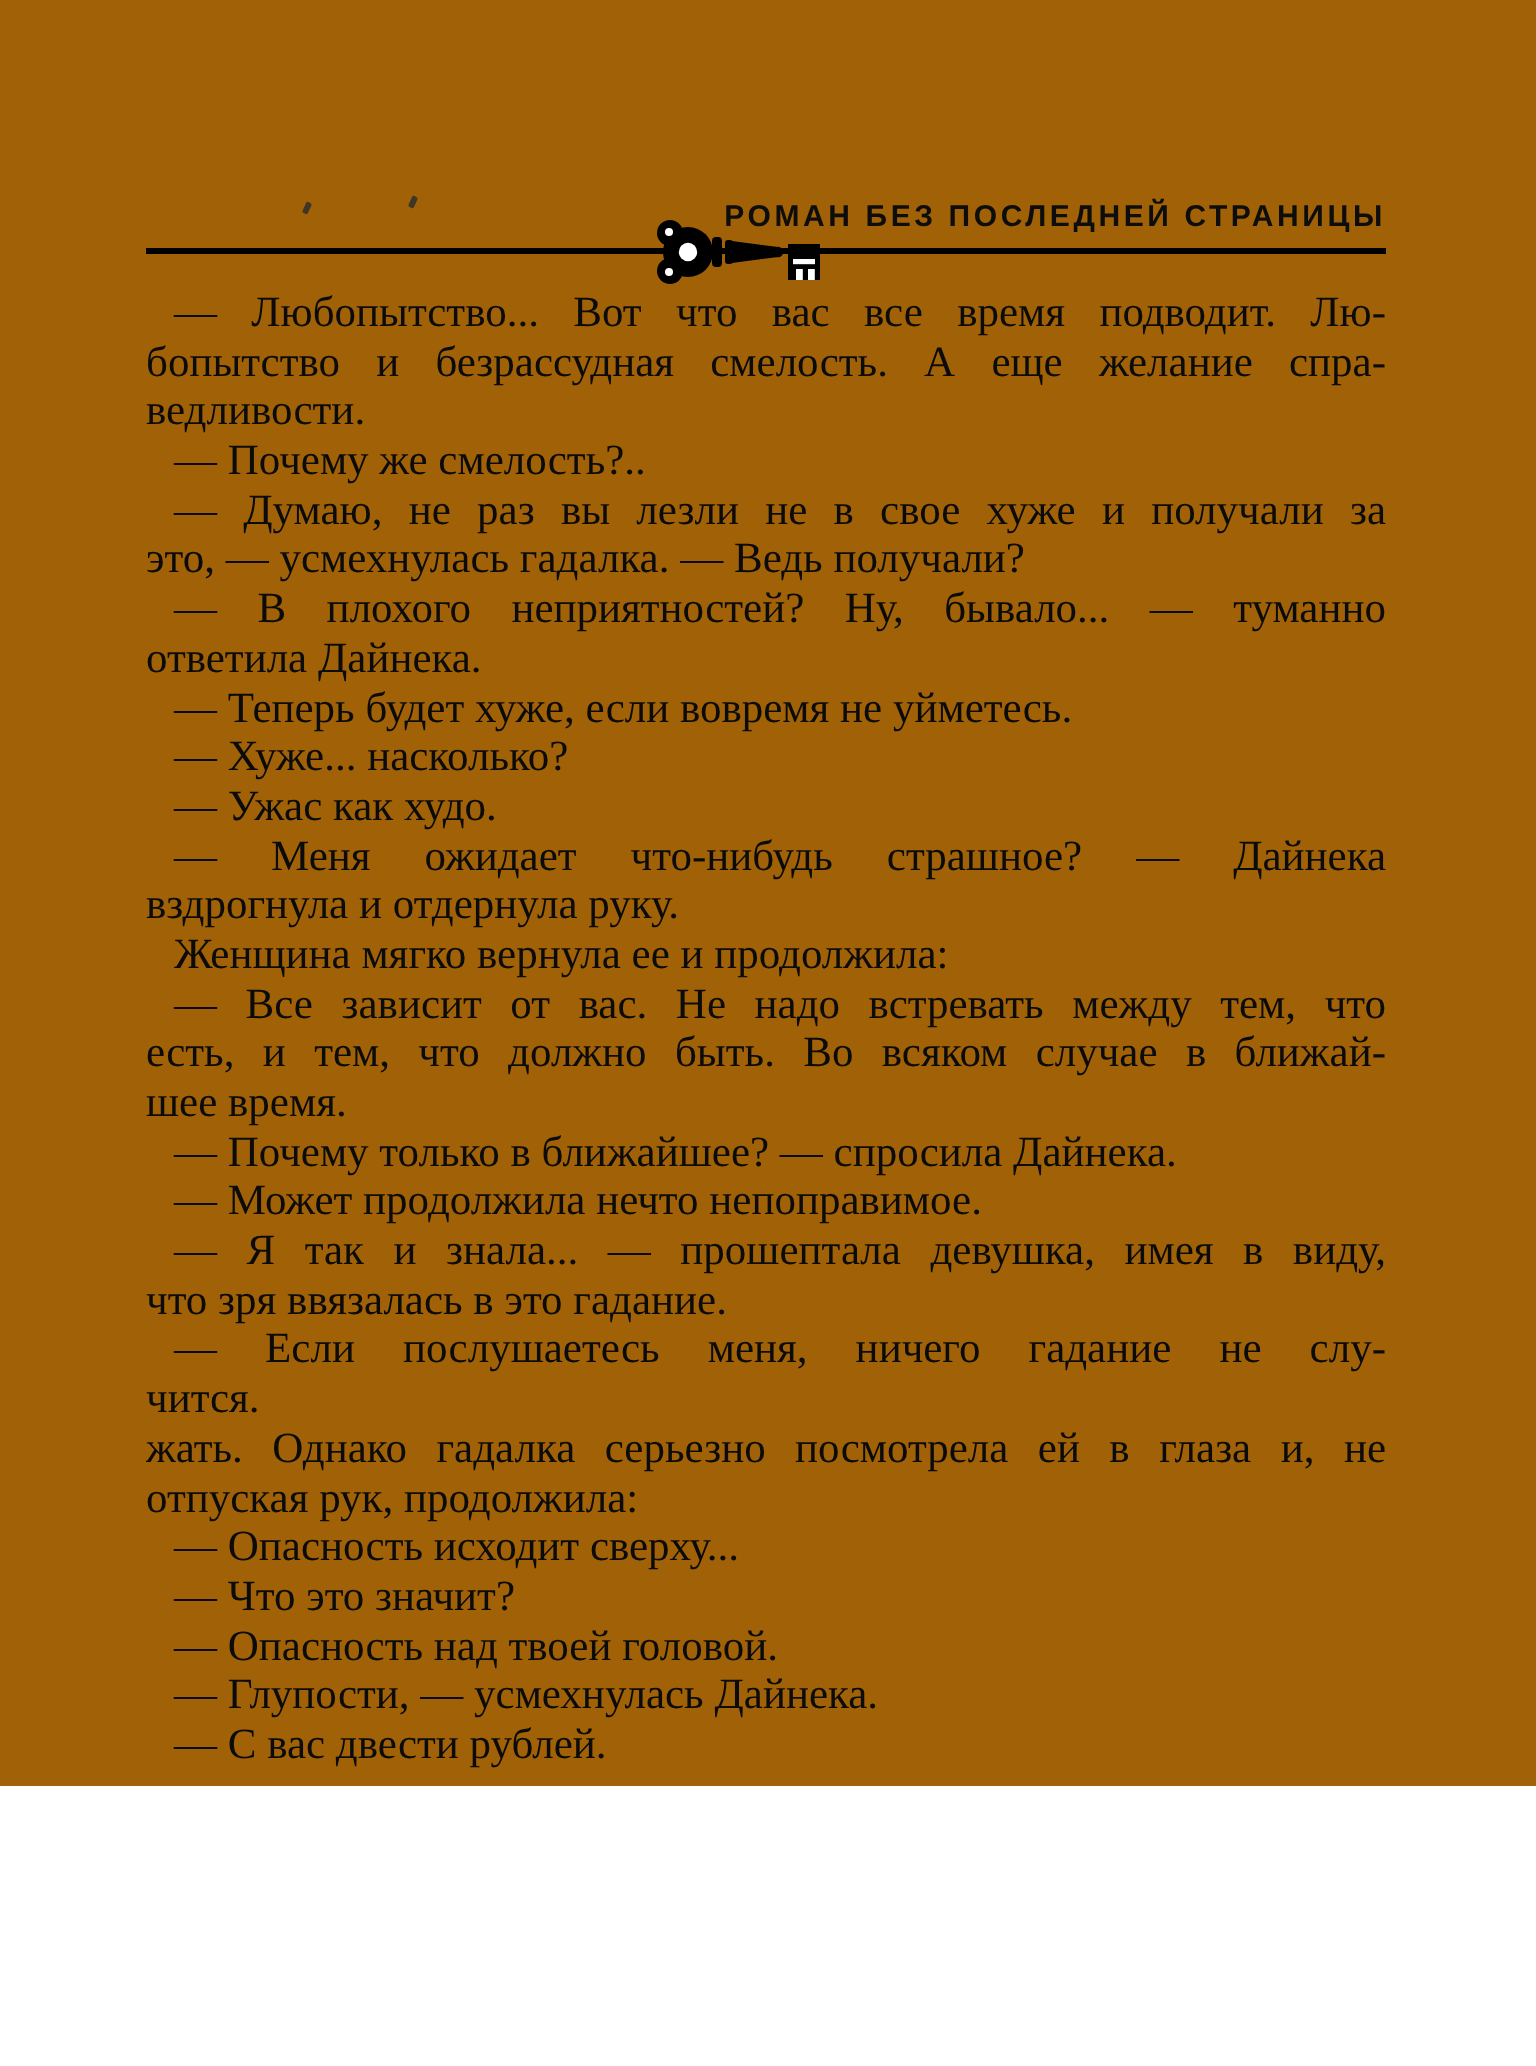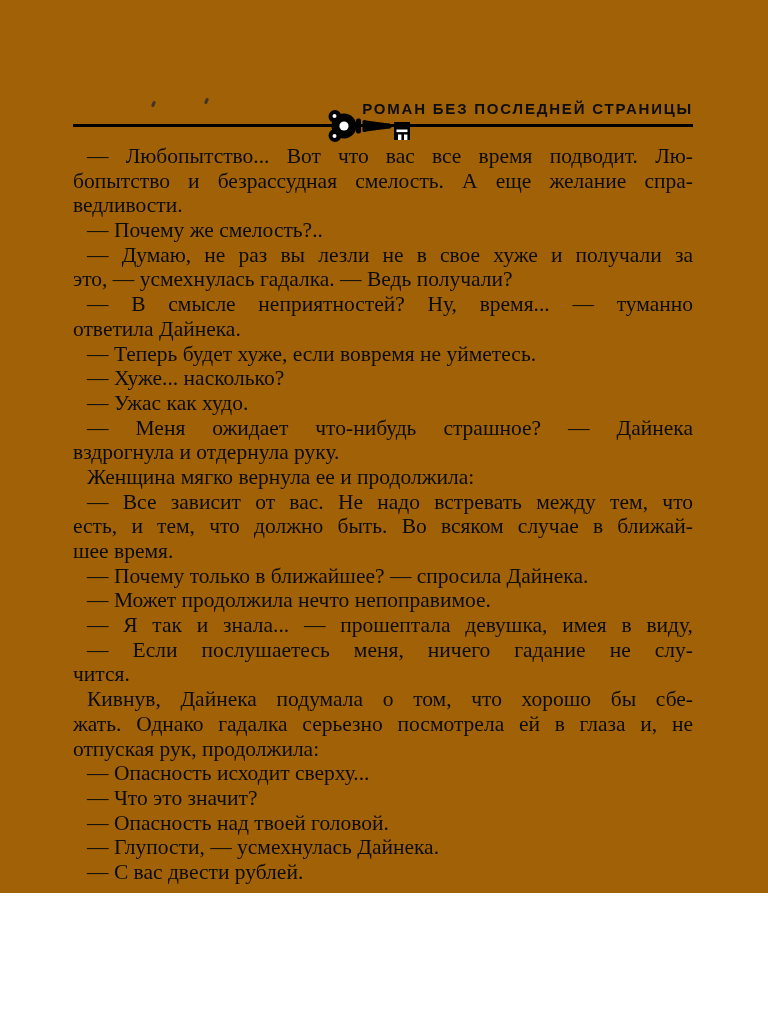--- a/index.html
+++ b/index.html
@@ -110,37 +110,37 @@
     <rect x="84" y="31.5" width="3.4" height="5.5" fill="#fff"></rect>
   </svg>
 
   <div class="body-text" id="body-text">
       <div class="line first">— Любопытство... Вот что вас все время подводит. Лю-</div>
       <div class="line">бопытство и безрассудная смелость. А еще желание спра-</div>
       <div class="line end">ведливости.</div>
       <div class="line first end">— Почему же смелость?..</div>
       <div class="line first">— Думаю, не раз вы лезли не в свое хуже и получали за</div>
       <div class="line end">это, — усмехнулась гадалка. — Ведь получали?</div>
-      <div class="line first">— В смысле неприятностей? Ну, время... — туманно</div>
+      <div class="line first">— В плохого неприятностей? Ну, бывало... — туманно</div>
       <div class="line end">ответила Дайнека.</div>
       <div class="line first end">— Теперь будет хуже, если вовремя не уйметесь.</div>
       <div class="line first end">— Хуже... насколько?</div>
       <div class="line first end">— Ужас как худо.</div>
       <div class="line first">— Меня ожидает что-нибудь страшное? — Дайнека</div>
       <div class="line end">вздрогнула и отдернула руку.</div>
       <div class="line first end">Женщина мягко вернула ее и продолжила:</div>
       <div class="line first">— Все зависит от вас. Не надо встревать между тем, что</div>
       <div class="line">есть, и тем, что должно быть. Во всяком случае в ближай-</div>
       <div class="line end">шее время.</div>
       <div class="line first end">— Почему только в ближайшее? — спросила Дайнека.</div>
       <div class="line first end">— Может продолжила нечто непоправимое.</div>
       <div class="line first">— Я так и знала... — прошептала девушка, имея в виду,</div>
+      <div class="line end">что зря ввязалась в это гадание.</div>
       <div class="line first">— Если послушаетесь меня, ничего гадание не слу-</div>
       <div class="line end">чится.</div>
-      <div class="line first">Кивнув, Дайнека подумала о том, что хорошо бы сбе-</div>
       <div class="line">жать. Однако гадалка серьезно посмотрела ей в глаза и, не</div>
       <div class="line end">отпуская рук, продолжила:</div>
       <div class="line first end">— Опасность исходит сверху...</div>
       <div class="line first end">— Что это значит?</div>
       <div class="line first end">— Опасность над твоей головой.</div>
       <div class="line first end">— Глупости, — усмехнулась Дайнека.</div>
       <div class="line first end">— С вас двести рублей.</div>
     </div>
 
   <div class="folio">11</div>

